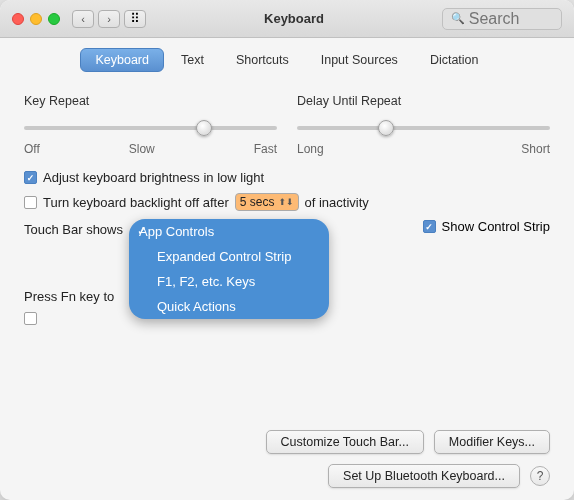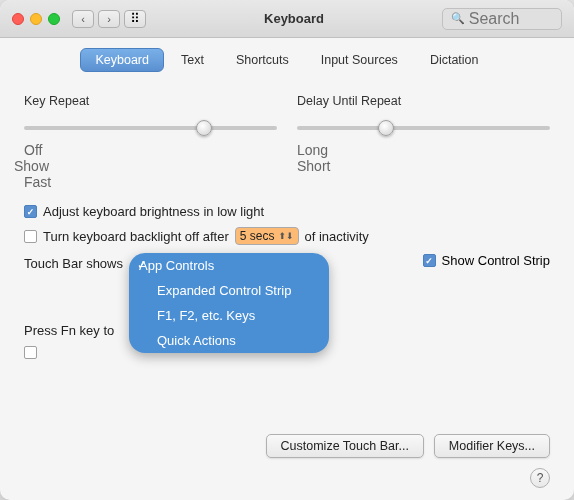--- a/index.html
+++ b/index.html
@@ -181,23 +181,22 @@
       top: 50%;
       transform: translateY(-50%);
       box-shadow: 0 1px 3px rgba(0,0,0,0.3);
       cursor: pointer;
     }
     .slider-labels {
       display: flex;
       justify-content: space-between;
       width: 100%;
       margin-top: 4px;
-      font-size: 14px;
+      font-size: 12px;
       color: #666;
-      flex-direction: column;
     }
 
     
     .setting-row {
       display: flex;
       align-items: center;
       gap: 6px;
       margin-bottom: 8px;
       font-size: 13px;
       color: #222;
@@ -396,21 +395,21 @@
     <div class="sliders-row">
       <div class="slider-group">
         <div class="slider-label">Key Repeat</div>
         <div class="slider-track-container">
           <div class="slider-track">
             <div class="slider-thumb" style="left:68%;"></div>
           </div>
         </div>
         <div class="slider-labels">
           <span>Off</span>
-          <span style="margin-left:-10px;">Show</span>
+          <span style="margin-left:-10px;">Slow</span>
           <span>Fast</span>
         </div>
       </div>
       <div class="slider-group" style="padding-left:20px;">
         <div class="slider-label">Delay Until Repeat</div>
         <div class="slider-track-container">
           <div class="slider-track">
             <div class="slider-thumb" style="left:32%;"></div>
           </div>
         </div>
@@ -465,15 +464,16 @@
 
     <div class="spacer"></div>
   </div>
 
   <div class="bottom-row">
     <button class="bottom-btn">Customize Touch Bar...</button>
     <button class="bottom-btn">Modifier Keys...</button>
   </div>
 
   <div class="last-row">
+    <button class="bottom-btn">Set Up Bluetooth Keyboard...</button>
     <div class="help-btn">?</div>
   </div>
 </div>
 
 </body></html>

